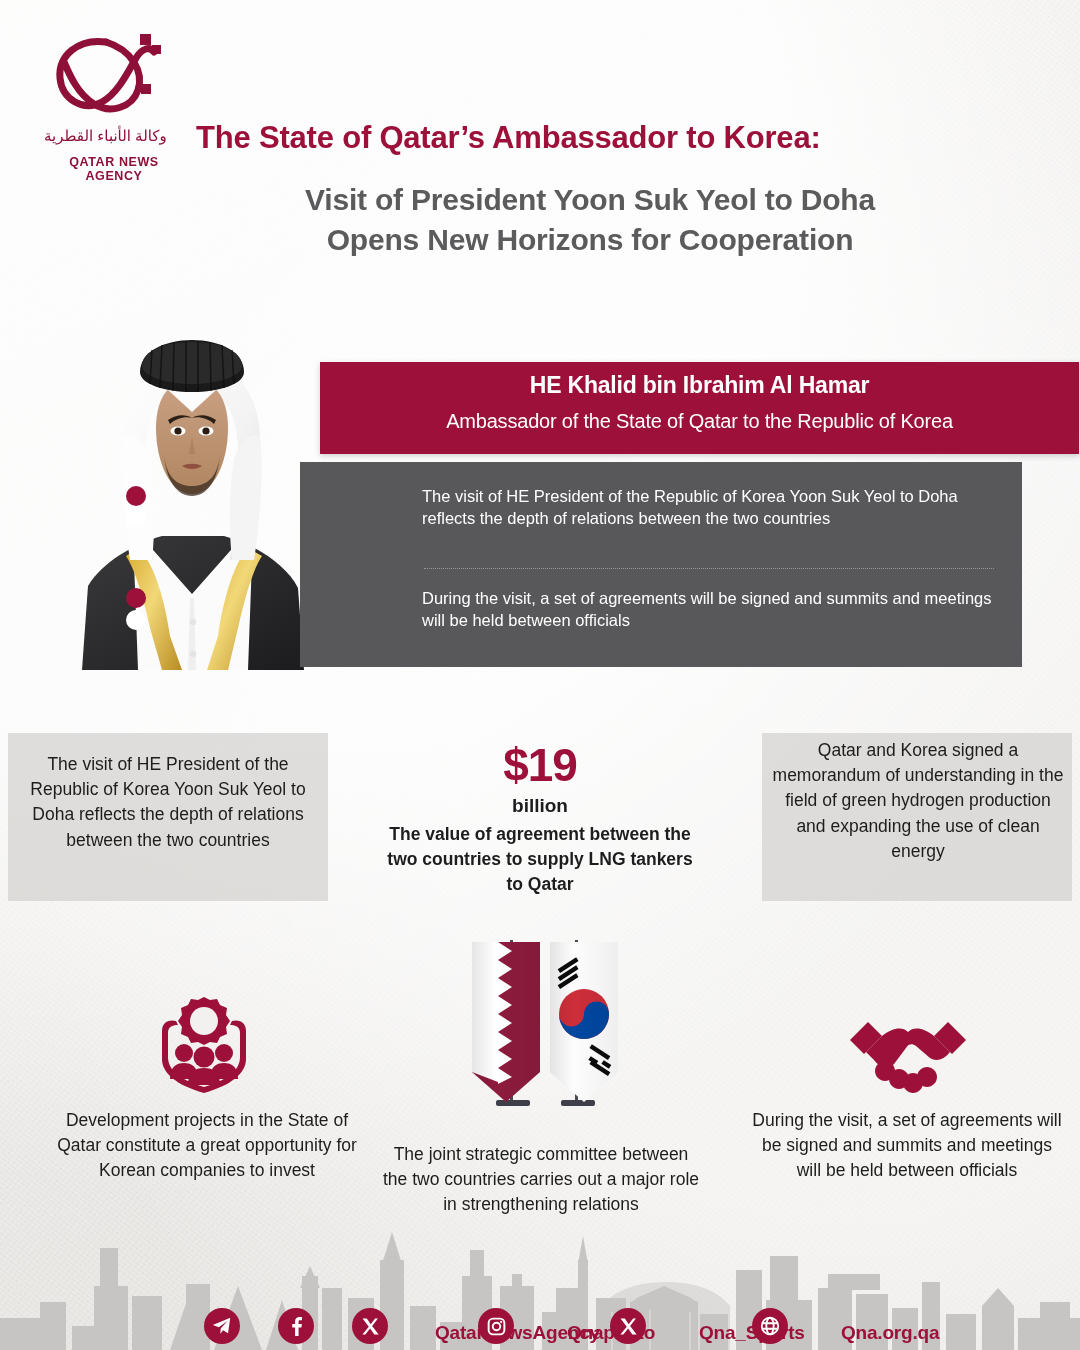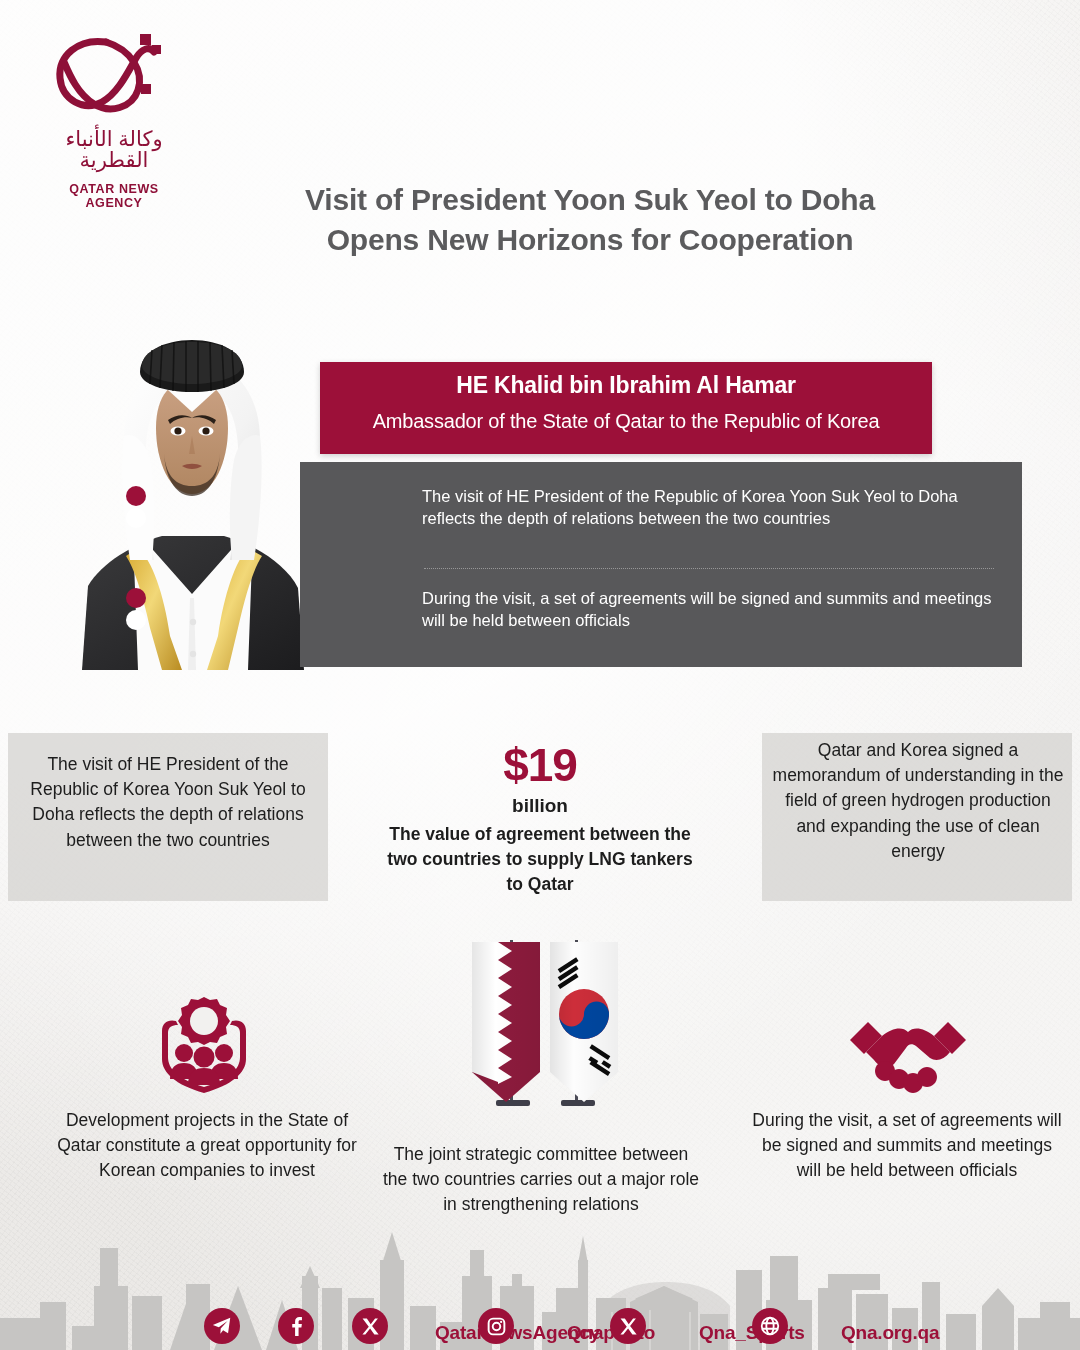--- a/index.html
+++ b/index.html
@@ -16,42 +16,42 @@
       radial-gradient(circle at 18% 12%, rgba(255,255,255,.85) 0 40%, rgba(0,0,0,0) 70%),
       radial-gradient(circle at 80% 60%, rgba(255,255,255,.55) 0 35%, rgba(0,0,0,0) 70%),
       repeating-linear-gradient(38deg, rgba(0,0,0,.022) 0 1px, rgba(255,255,255,0) 1px 4px),
       repeating-linear-gradient(-52deg, rgba(0,0,0,.018) 0 1px, rgba(255,255,255,0) 1px 5px),
       linear-gradient(160deg,#f6f5f3 0%, #eeecea 45%, #e9e7e4 100%);
   }
 
   
   .logo{position:absolute;left:44px;top:28px;width:140px;height:140px;}
   .logo-mark{width:140px;height:100px;display:block;}
-  .logo-ar{font-size:21px;color:#8e1038;text-align:center;letter-spacing:.5px;line-height:1;}
+  .logo-ar{font-size:15px;color:#8e1038;text-align:left;letter-spacing:.5px;line-height:1;}
   .logo-en{font-size:12.5px;color:#8e1038;text-align:center;font-weight:bold;letter-spacing:.6px;margin-top:12px;}
 
   .title-main{
     position:absolute;left:196px;top:120px;width:790px;
     font-size:31px;font-weight:bold;color:#9c1039;letter-spacing:-.2px;
   }
   .title-sub{
     position:absolute;left:180px;top:180px;width:820px;
     text-align:center;font-size:30px;font-weight:bold;color:#5b5b5d;
     line-height:1.33;letter-spacing:-.2px;
   }
 
   
   .exclusive{
     position:absolute;left:330px;top:326px;width:700px;text-align:center;
     font-size:20px;font-weight:bold;color:#9c1039;letter-spacing:-.2px;
   }
 
   
   .name-banner{
-    position:absolute;left:320px;top:362px;width:612px;height:92px;
+    position:absolute;left:320px;top:362px;width:759px;height:92px;
     background:#9c1039;
     box-shadow:0 2px 6px rgba(0,0,0,.18);
   }
   .name-banner .nm{
     position:absolute;left:0;right:0;top:10px;text-align:center;
     color:#fff;font-size:23px;font-weight:bold;letter-spacing:-.2px;
   }
   .name-banner .rl{
     position:absolute;left:0;right:0;top:48px;text-align:center;
     color:#fff;font-size:20px;letter-spacing:-.2px;
@@ -135,20 +135,21 @@
         <path d="M62 14 C88 22 100 44 94 62 C88 80 66 86 50 76 C34 66 26 48 20 34"></path>
       </g>
       <rect x="96" y="6" width="11" height="11" fill="#8e1038"></rect>
       <rect x="108" y="17" width="9" height="9" fill="#8e1038"></rect>
       <rect x="97" y="56" width="10" height="10" fill="#8e1038"></rect>
     </svg>
     <div class="logo-ar">وكالة الأنباء القطرية</div>
     <div class="logo-en">QATAR NEWS AGENCY</div>
   </div>
 
+  <div class="title-main">The State of Qatar’s Ambassador to Korea:</div>
   <div class="title-sub">
     <div>Visit of President Yoon Suk Yeol to Doha</div>
     <div>Opens New Horizons for Cooperation</div>
   </div>
 
 
   <svg class="portrait" viewBox="0 0 300 334">
     <defs>
       <linearGradient id="ghut" x1="0" y1="0" x2="1" y2="1">
         <stop offset="0%" stop-color="#ffffff"></stop>

